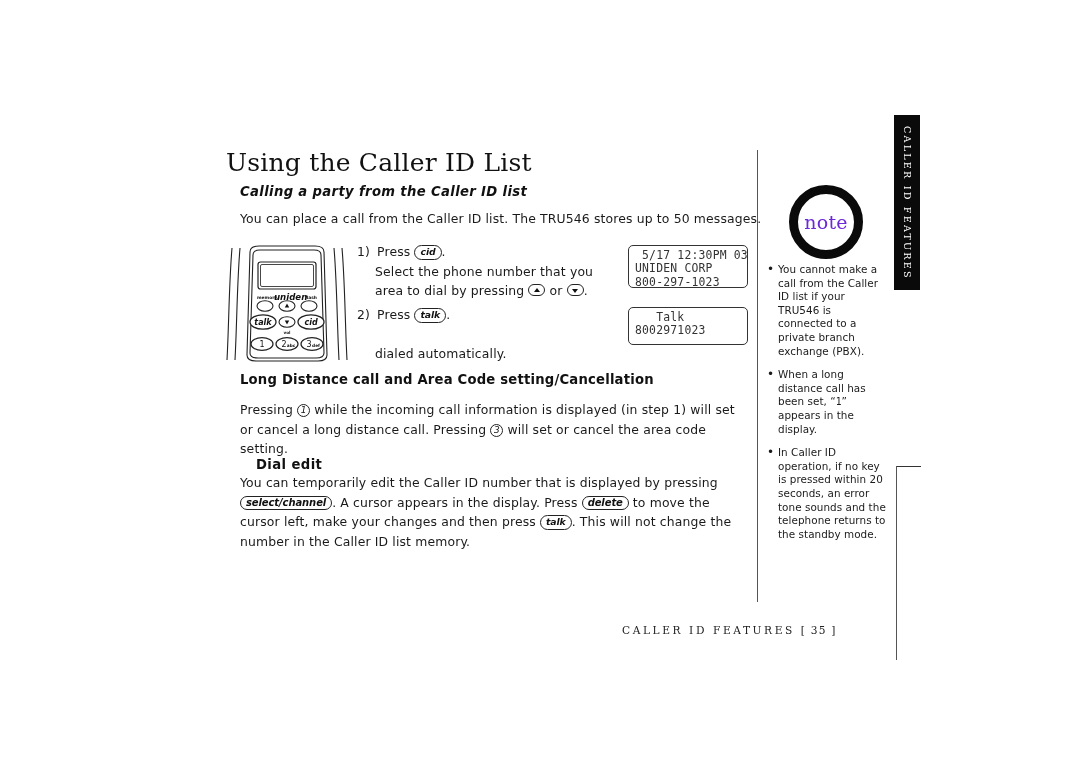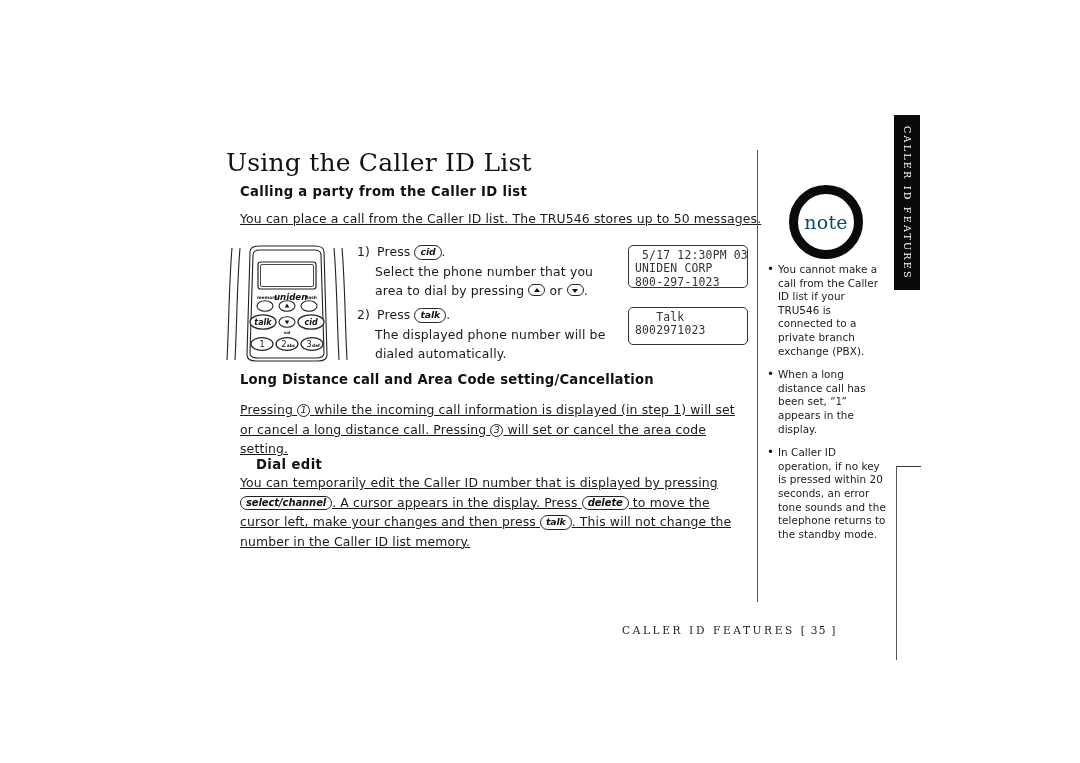--- a/index.html
+++ b/index.html
@@ -36,33 +36,32 @@
   
   .sec-head {
     position: absolute;
     font-family: "DejaVu Sans", sans-serif;
     font-weight: bold;
     font-size: 13.2px;
     letter-spacing: 0.35px;
     color: #111;
     white-space: nowrap;
   }
-  #head-calling { left: 240px; top: 184px; }
+  #head-calling { left: 240px; top: 184px; font-style: italic; }
   #head-longdist { left: 240px; top: 372px; letter-spacing: 0.2px;}
   #head-dialedit { left: 256px; top: 457px; letter-spacing: 0.4px;}
 
   
   .body-text {
     position: absolute;
     font-family: "DejaVu Sans", sans-serif;
     font-size: 12.4px;
     line-height: 19.5px;
     color: #1a1a1a;
     letter-spacing: 0.15px;
-    text-decoration: underline;
   }
   #intro-text { left: 240px; top: 209px; width: 530px; }
   #longdist-text { left: 240px; top: 400px; width: 510px; }
   #dialedit-text { left: 240px; top: 473px; width: 500px; }
 
   
   .step {
     position: absolute;
     font-family: "DejaVu Sans", sans-serif;
     font-size: 12.4px;
@@ -174,21 +173,21 @@
     border-radius: 50%;
     border: 9px solid #0a0a0a;
     box-sizing: border-box;
     display: flex;
     align-items: center;
     justify-content: center;
   }
   #note-badge span {
     font-family: "DejaVu Serif", serif;
     font-size: 19px;
-    color: #0c4a6e;
+    color: #6d28d9;
     letter-spacing: 0.2px;
     margin-top: -1px;
   }
 
   
   #note-list {
     position: absolute;
     left: 766px;
     top: 263px;
     width: 120px;
@@ -320,21 +319,21 @@
       <span class="key arrow up"><i></i></span>
       <span>or</span>
       <span class="key arrow down"><i></i></span><span>.</span>
     </span>
   </div>
 
   <div class="step" id="step2">
     <span class="step-ind">2)</span><span>Press</span>
     <span class="key">talk</span><span>.</span>
     <span class="step-body">
-      <span>The displayed phone number will be</span><br>
+      <br>
       <span>dialed automatically.</span>
     </span>
   </div>
 
   <div class="lcd" id="lcd-cid">
     <span class="l1"> 5/17 12:30PM 03</span>
     <span class="l2">UNIDEN CORP</span>
     <span class="l3">800-297-1023</span>
   </div>
 

